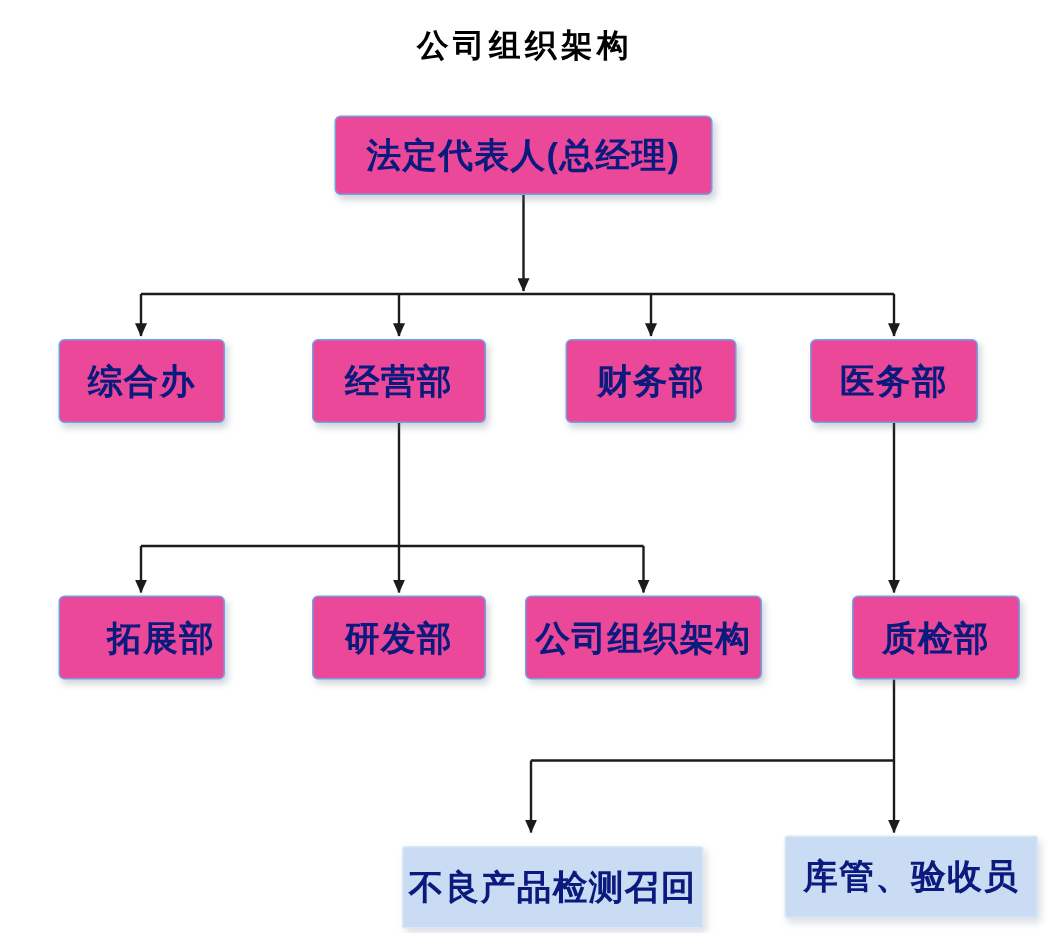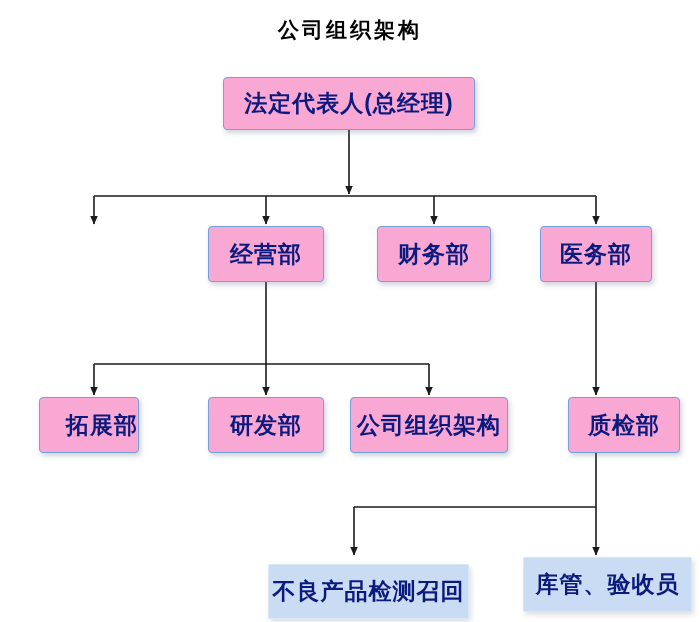--- a/index.html
+++ b/index.html
@@ -35,38 +35,38 @@
     justify-content:center;
     box-sizing:border-box;
     font-weight:bold;
     font-size:23px;
     letter-spacing:1px;
     color:#0b1a7d;
     text-align:center;
     white-space:nowrap;
   }
   .lv-main{
-    background:#f9a8d4;
+    background:#ec4899;
     border:1.5px solid #72a1e2;
     border-radius:4px;
     box-shadow:2px 3px 5px rgba(100,110,130,0.30);
   }
   .lv-light{
     background:#c9dcf4;
     border:1px solid #d9e7f8;
     border-radius:2px;
     box-shadow:2px 3px 5px rgba(100,110,130,0.22);
   }
   
   .n-root        {left:223px;top:77px; width:252px;height:53px;}
   .n-general     {left:39px; top:226px;width:111px;height:56px;}
   .n-operations  {left:208px;top:226px;width:116px;height:56px;}
   .n-finance     {left:377px;top:226px;width:114px;height:56px;}
   .n-medical     {left:540px;top:226px;width:112px;height:56px;}
-  .n-expansion   {left:39px; top:397px;width:100px;height:56px;padding-left:26px;}
+  .n-expansion   {left:39px; top:397px;width:111px;height:56px;padding-left:26px;}
   .n-rnd         {left:208px;top:397px;width:116px;height:56px;}
   .n-aftersales  {left:350px;top:397px;width:158px;height:56px;}
   .n-quality     {left:568px;top:397px;width:112px;height:56px;}
   .n-recall      {left:232px;top:564px;width:201px;height:55px;margin-left:36px;}
   .n-warehouse   {left:523px;top:557px;width:169px;height:55px;}
 </style>
 </head>
 <body>
 
 <div class="canvas">
@@ -94,20 +94,21 @@
 
     <path class="ln" d="M596,282 V395" marker-end="url(#arrowhead)"></path>
 
     <path class="ln" d="M596,453 V555" marker-end="url(#arrowhead)"></path>
     <path class="ln" d="M354,507 H596"></path>
     <path class="ln" d="M354,507 V555" marker-end="url(#arrowhead)"></path>
   </svg>
 
   <div class="node lv-main n-root">法定代表人(总经理)</div>
 
+  <div class="node lv-main n-general">综合办</div>
   <div class="node lv-main n-finance">财务部</div>
   <div class="node lv-main n-operations">经营部</div>
   <div class="node lv-main n-medical">医务部</div>
 
   <div class="node lv-main n-expansion">拓展部</div>
   <div class="node lv-main n-rnd">研发部</div>
   <div class="node lv-main n-aftersales">公司组织架构</div>
   <div class="node lv-main n-quality">质检部</div>
 
   <div class="node lv-light n-recall">不良产品检测召回</div>

